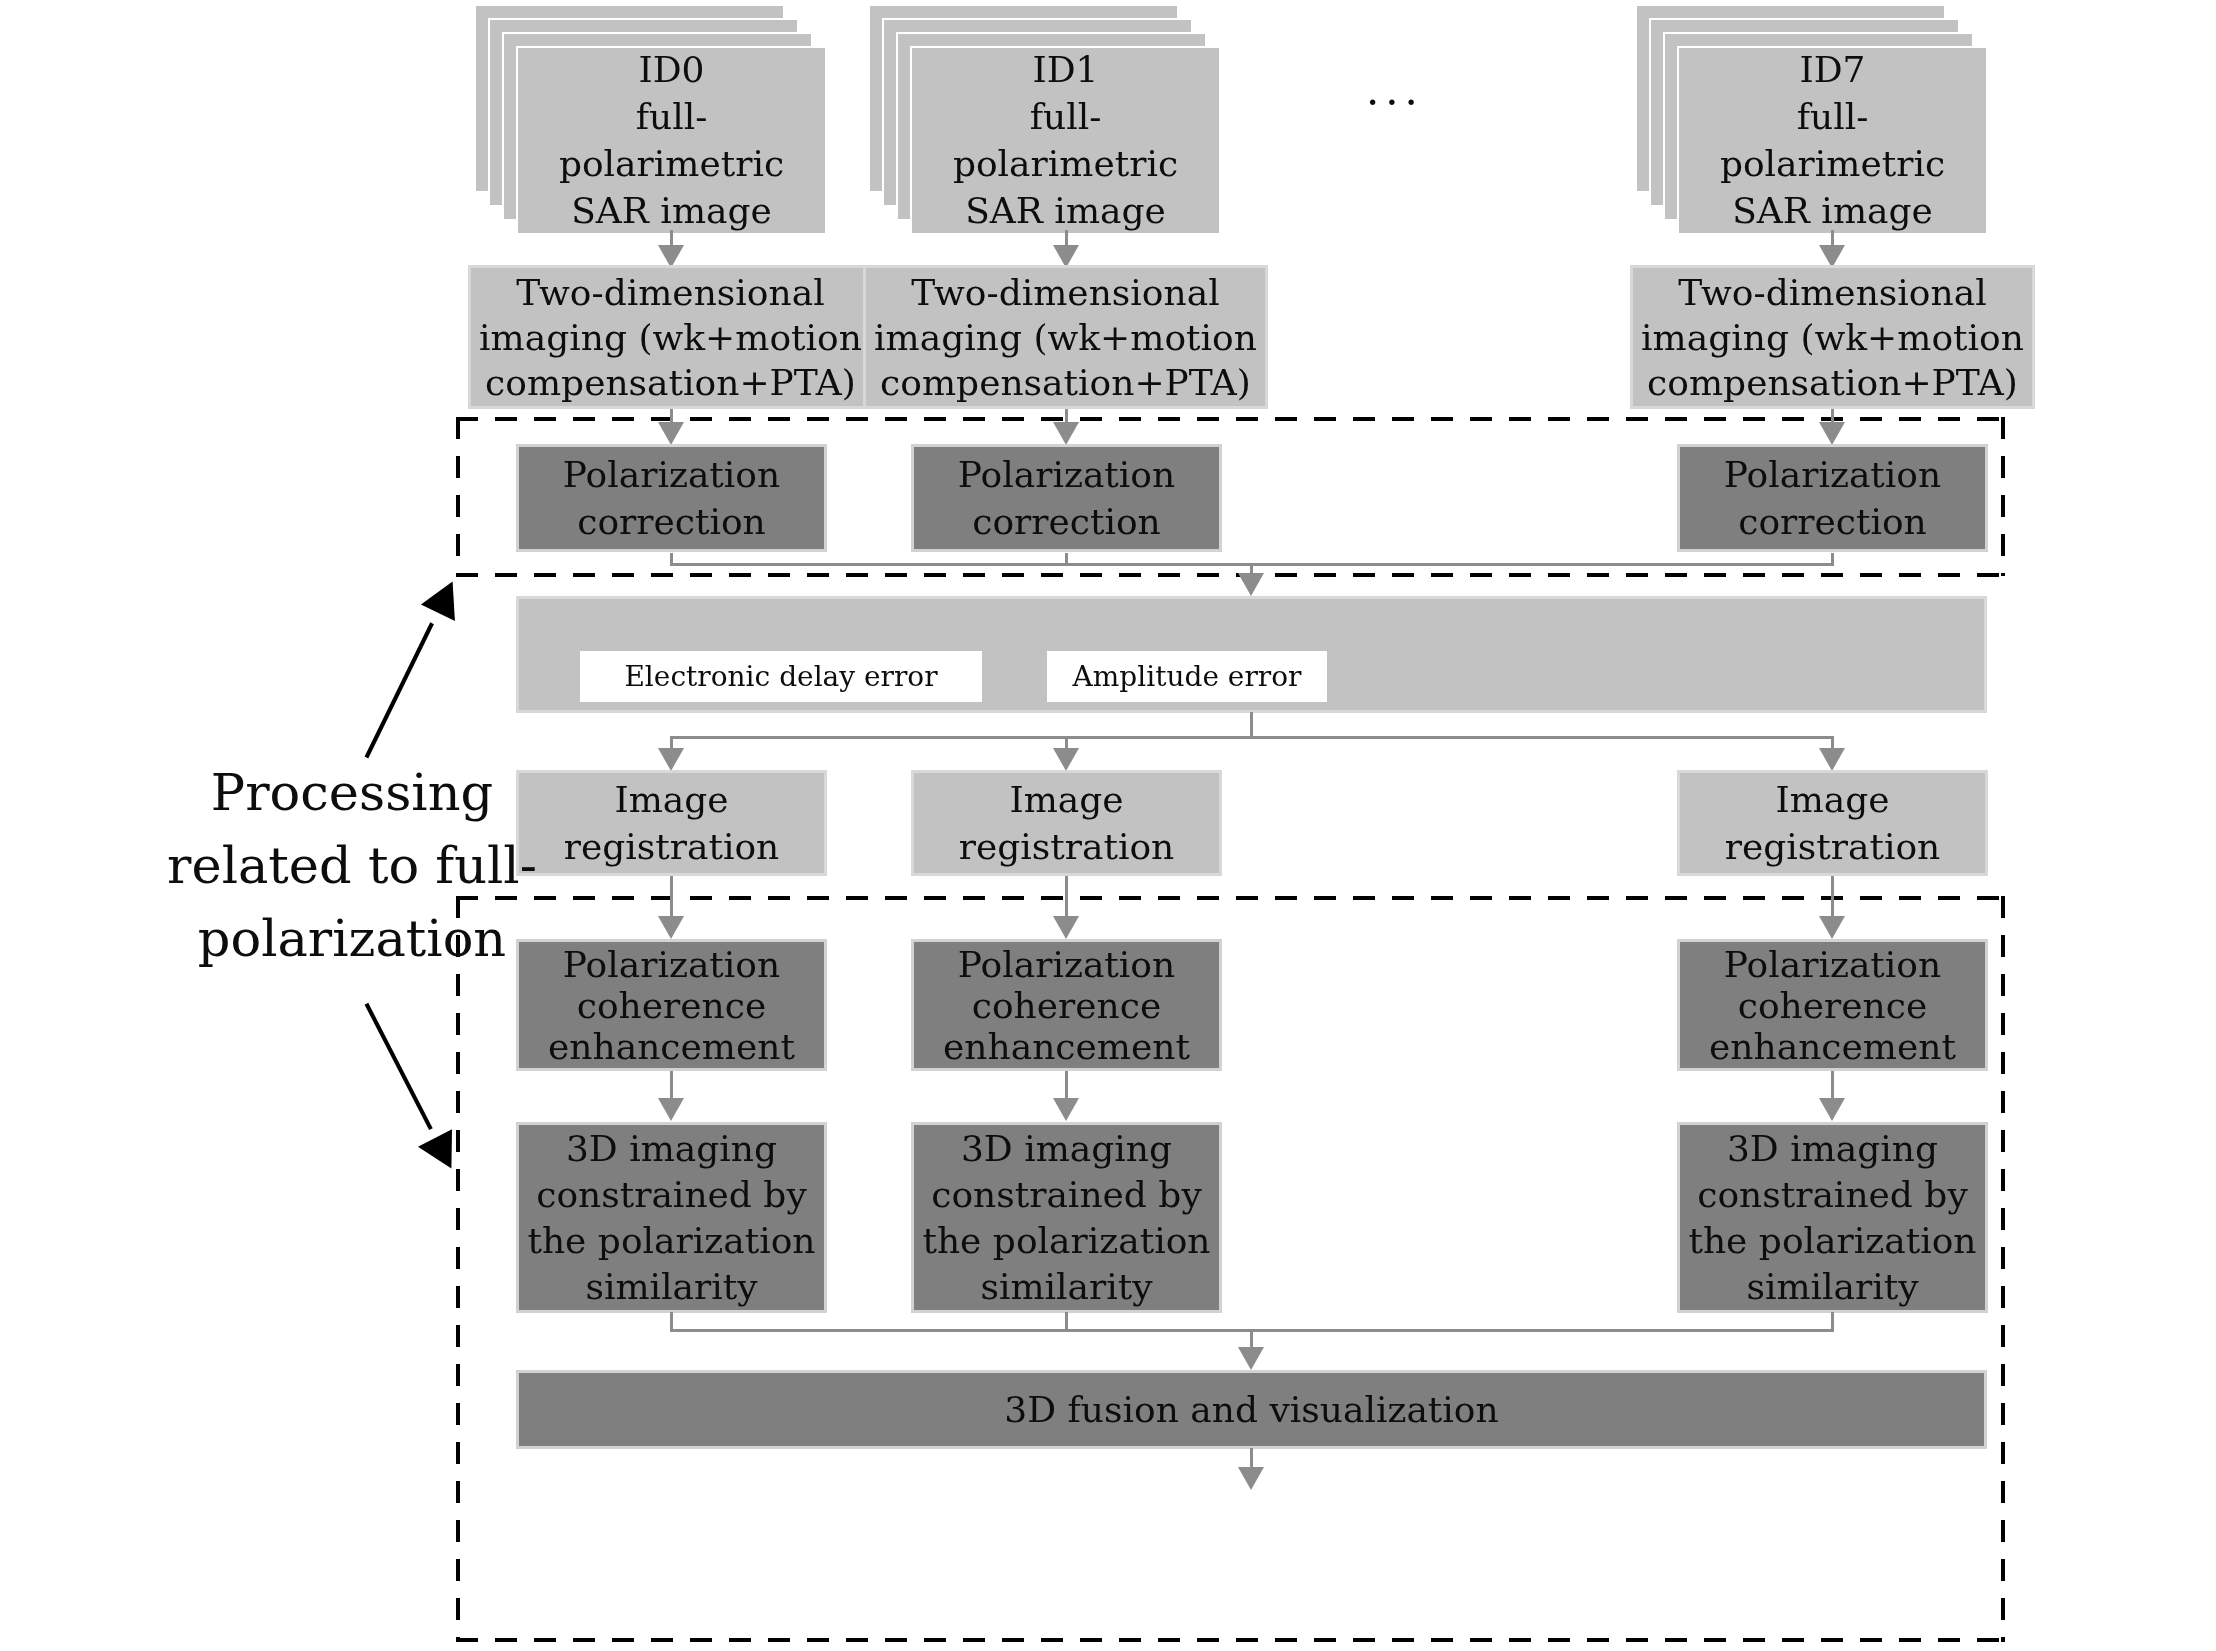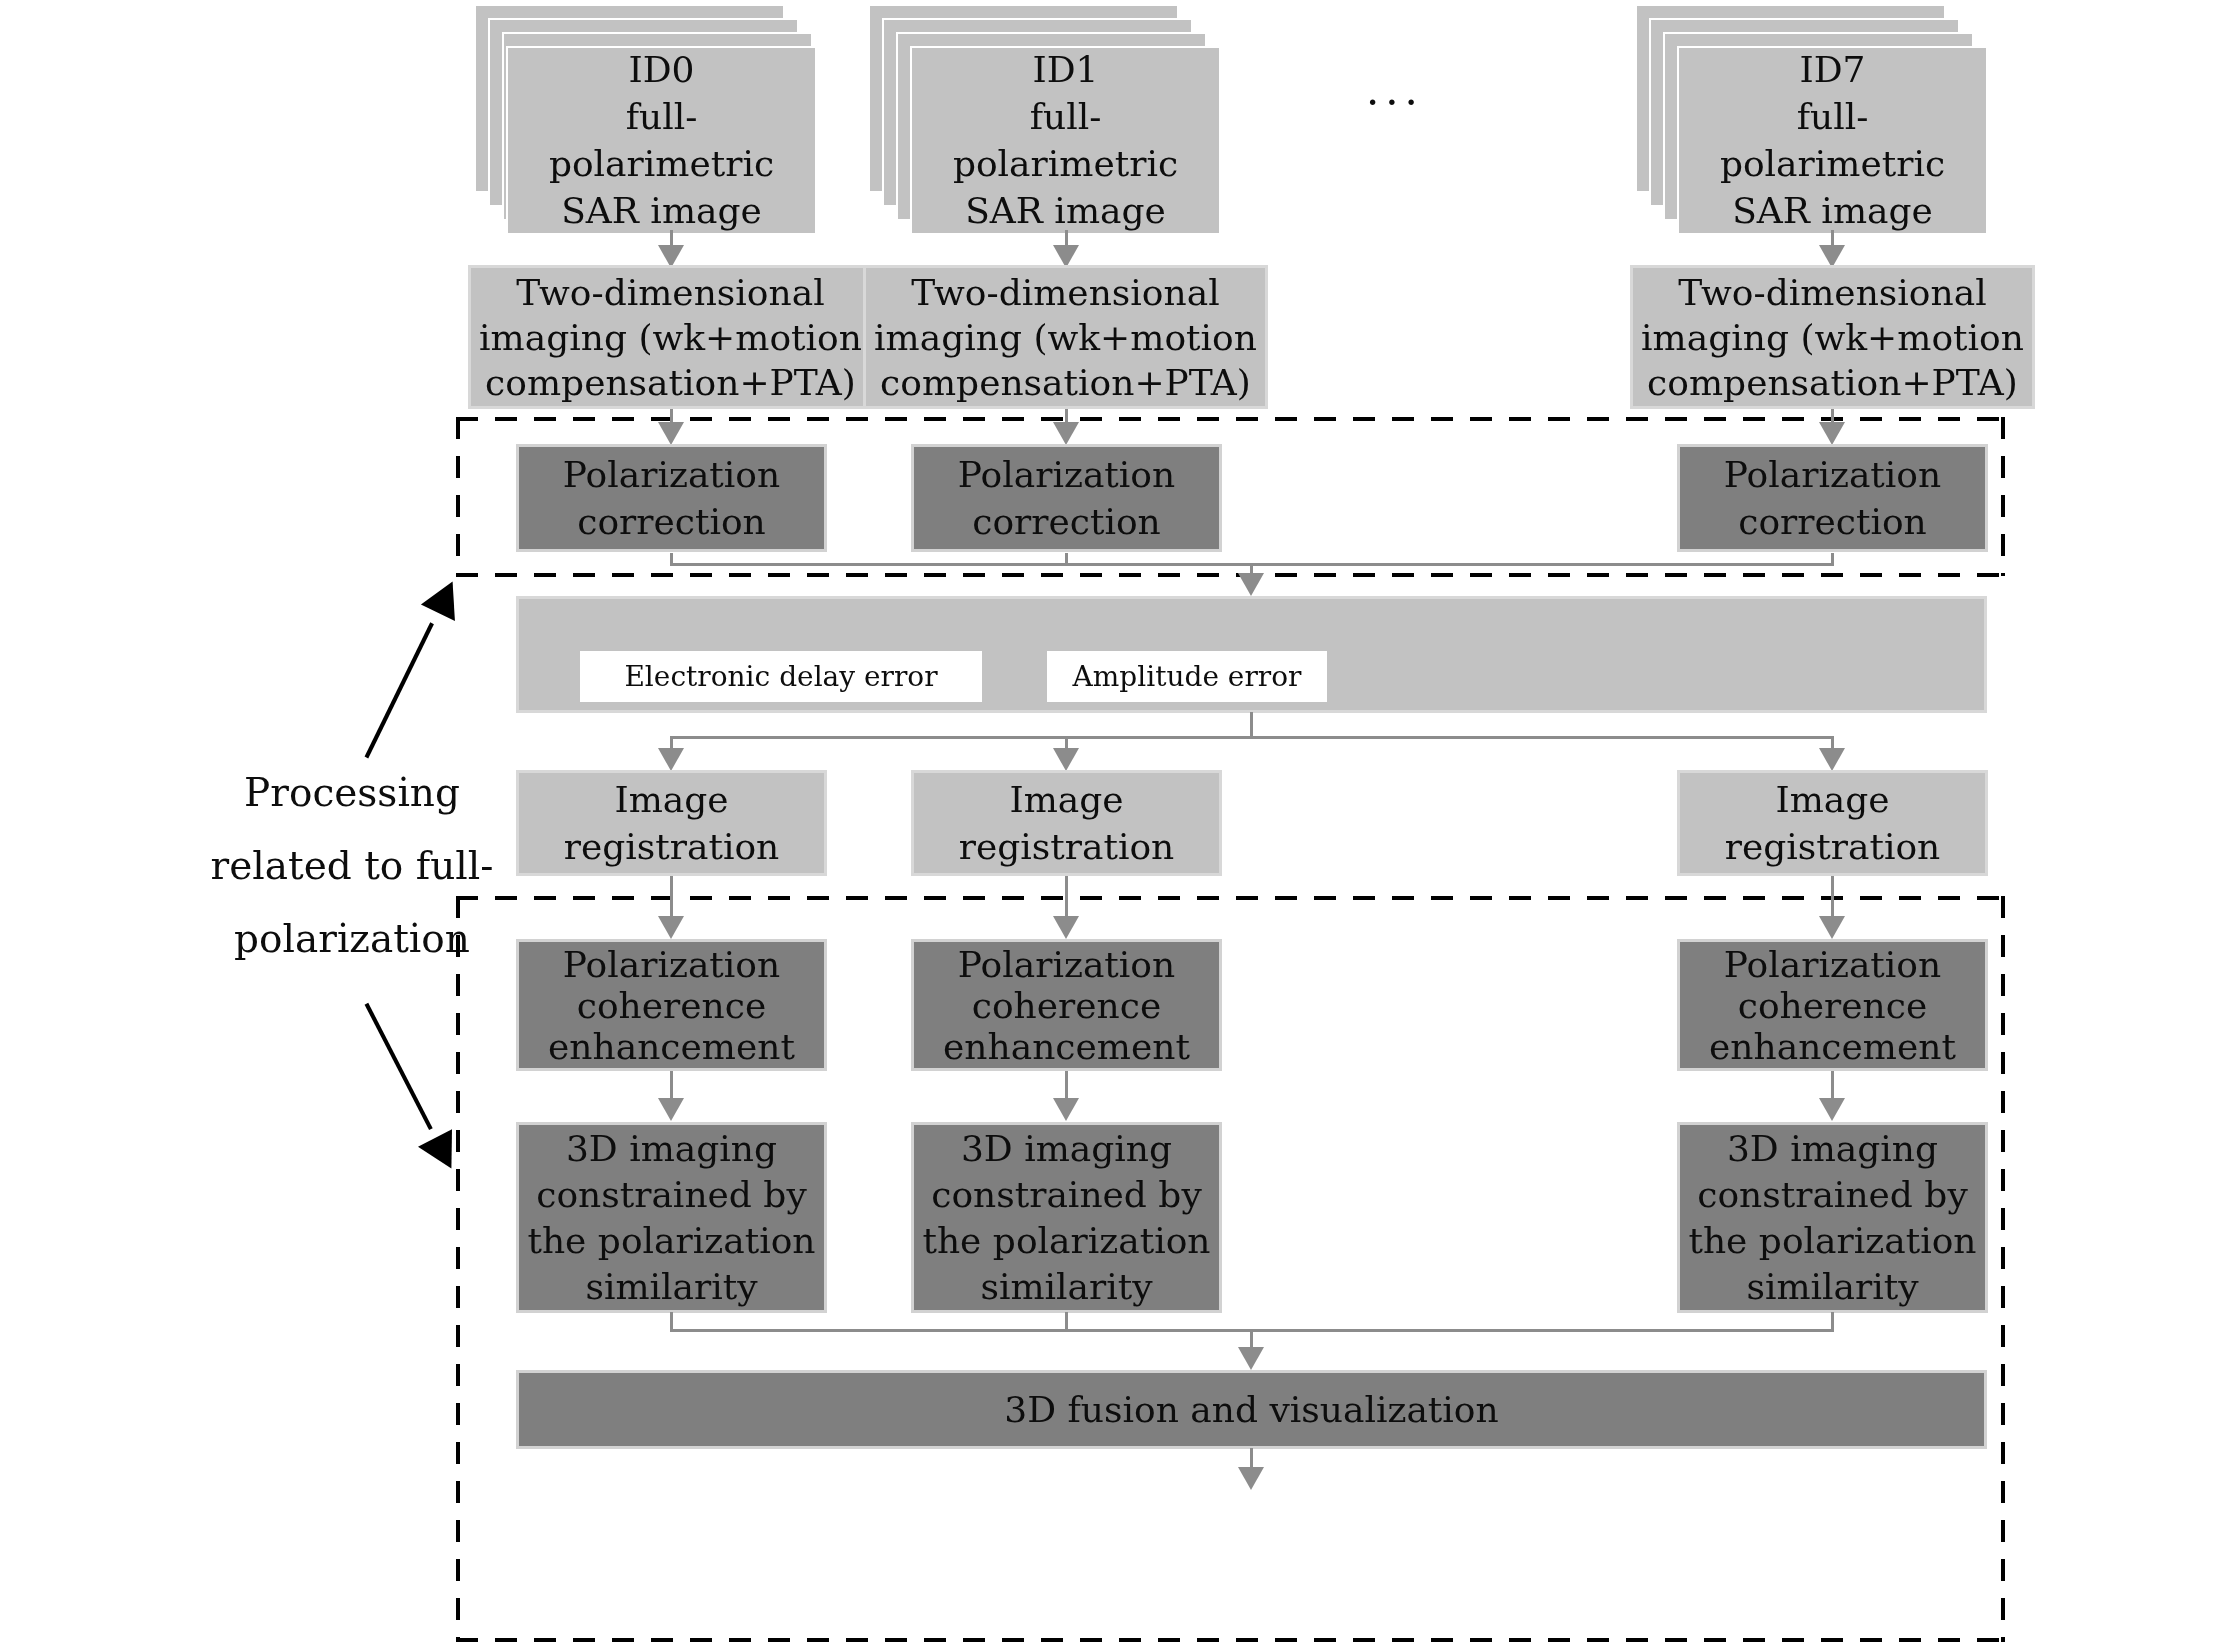--- a/index.html
+++ b/index.html
@@ -24,21 +24,21 @@
   .dash-h{position:absolute;height:3.5px;
        background:repeating-linear-gradient(90deg,var(--dashed-border,#000) 0 22px,transparent 22px 39px);}
   .dash-v{position:absolute;width:3.5px;
        background:repeating-linear-gradient(180deg,var(--dashed-border,#000) 0 22px,transparent 22px 39px);}
   .whitebox{position:absolute;background:var(--error-box-bg,#fff);display:flex;
        align-items:center;justify-content:center;font-size:28px;white-space:nowrap;}
   .bartitle{position:absolute;left:0;top:9.4px;width:100%;text-align:center;
        font-size:36px;line-height:42px;}
   .sidelabel{position:absolute;display:flex;flex-direction:column;align-items:center;
        justify-content:center;text-align:center;}
-  .sidelabel .ln{font-size:39px;line-height:73px;}
+  .sidelabel .ln{font-size:51px;line-height:73px;}
   .ellipsis{position:absolute;font-size:42px;letter-spacing:5.9px;line-height:42px;}
   svg.overlay{position:absolute;left:0;top:0;}
 </style>
 </head>
 <body>
 
 <div class="canvas">
 
   <div class="dash-h" style="left:456px;top:417px;width:1549px;"></div>
   <div class="dash-h" style="left:456px;top:573px;width:1549px;"></div>
@@ -47,21 +47,21 @@
 
   <div class="dash-h" style="left:456px;top:896px;width:1549px;"></div>
   <div class="dash-h" style="left:456px;top:1638px;width:1549px;"></div>
   <div class="dash-v" style="left:456px;top:896px;height:746px;"></div>
   <div class="dash-v" style="left:2001px;top:896px;height:746px;"></div>
 
   <div style="position:absolute;left:474px;top:3.5px;width:353px;height:231px;">
     <div class="sheet" style="left:0;top:0;"></div>
     <div class="sheet" style="left:14px;top:14px;"></div>
     <div class="sheet" style="left:28px;top:28px;"></div>
-    <div class="sheet" style="left:32px;top:42px;">
+    <div class="sheet" style="left:42px;top:42px;">
       <div class="stacktext">
         <span class="ln">ID0</span>
         <span class="ln">full-</span>
         <span class="ln">polarimetric</span>
         <span class="ln">SAR image</span>
       </div>
     </div>
   </div>
 
   <div style="position:absolute;left:868px;top:3.5px;width:353px;height:231px;">

